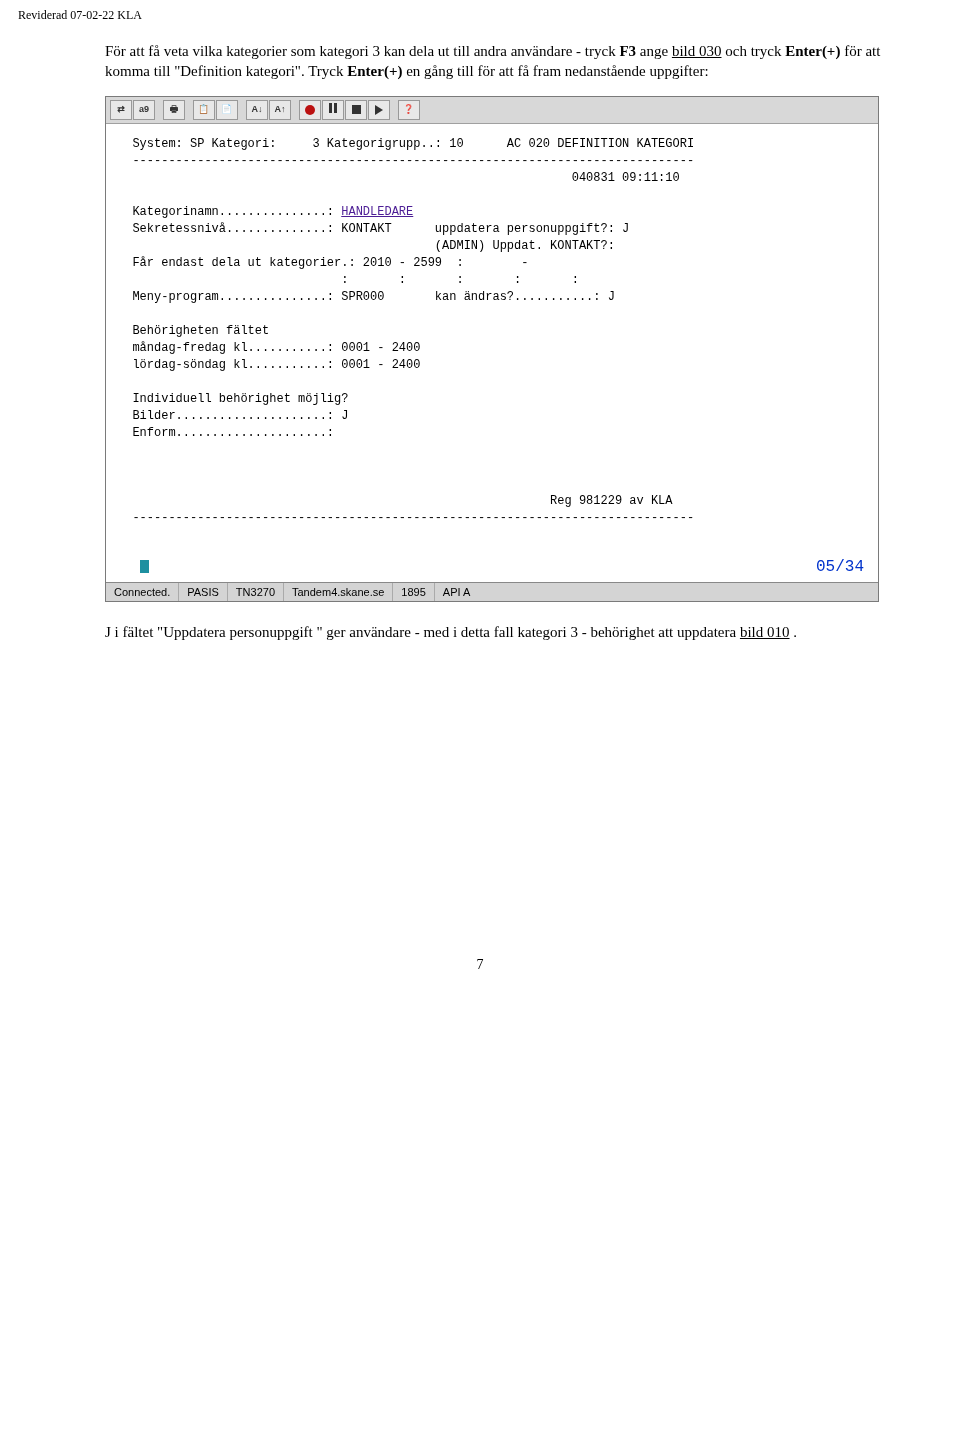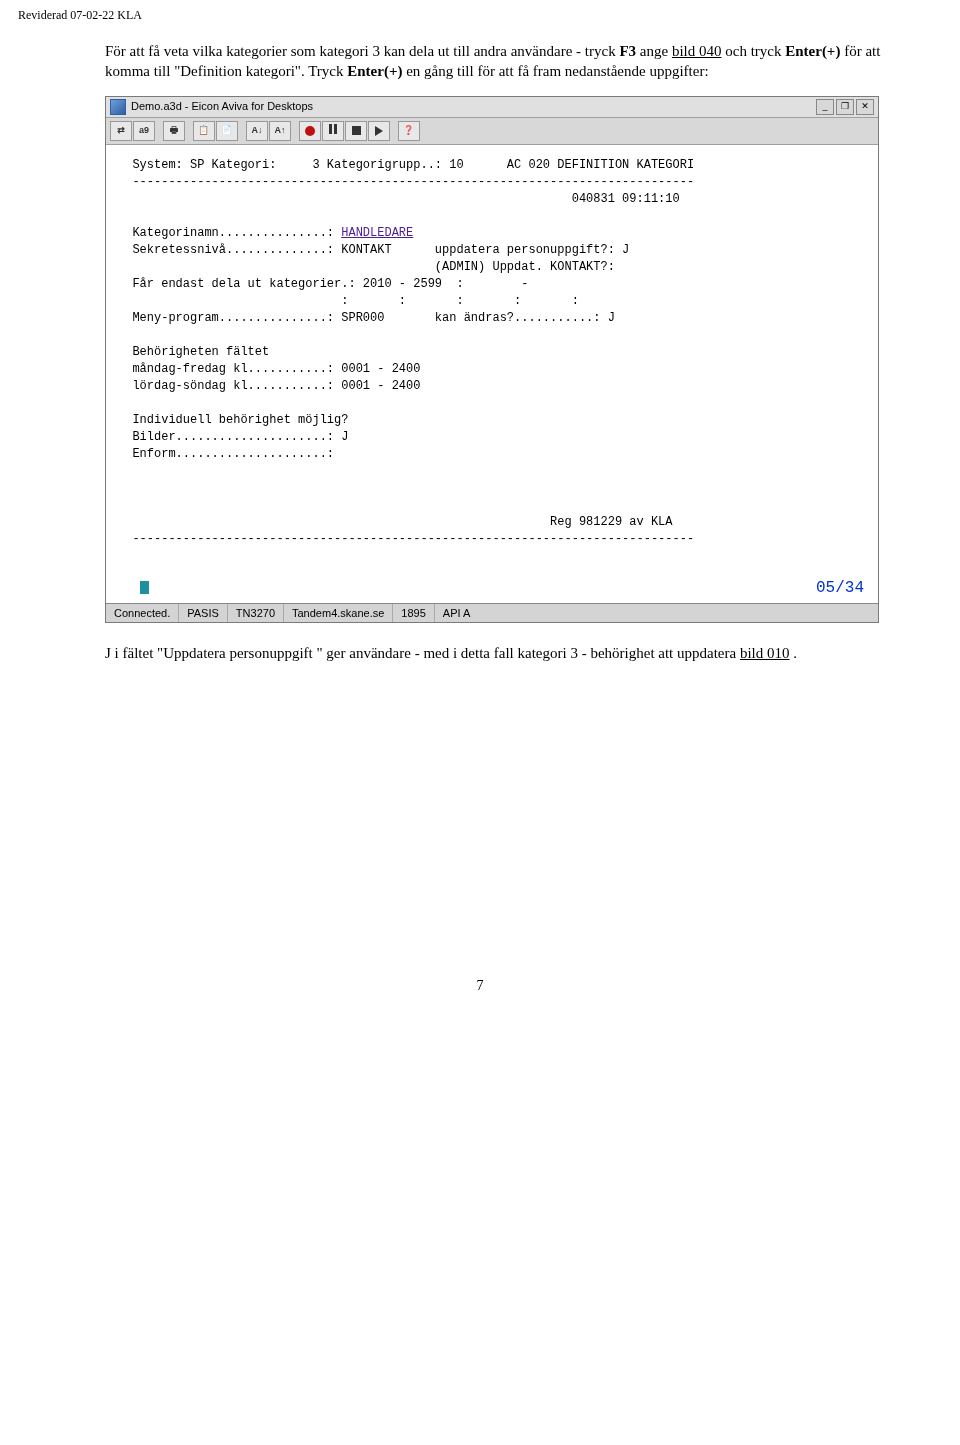--- a/index.html
+++ b/index.html
@@ -154,35 +154,24 @@
   }
 </style>
 </head>
 <body>
 
 <div class="page-header">Reviderad 07-02-22 KLA</div>
 
 <div class="content">
 
   <p>
-    <span>För att få veta vilka kategorier som  kategori 3 kan dela ut till andra användare  - tryck </span><span class="b">F3</span><span> ange </span><span class="u">bild 040</span><span> och tryck </span><span class="b">Enter(+)</span><span> för att komma till "Definition kategori". Tryck </span><span class="b">Enter(+)</span><span> en gång till för att få fram nedanstående uppgifter:</span>
+    <span>För att få veta vilka kategorier som  kategori 3 kan dela ut till andra användare  - tryck </span><span class="b">F3</span><span> ange </span><span class="u">bild 030</span><span> och tryck </span><span class="b">Enter(+)</span><span> för att komma till "Definition kategori". Tryck </span><span class="b">Enter(+)</span><span> en gång till för att få fram nedanstående uppgifter:</span>
   </p>
 
   <div class="app-window">
-    <div class="titlebar">
-      <div class="titlebar-left">
-        <span class="app-icon"></span>
-        <span>Demo.a3d - Eicon Aviva for Desktops</span>
-      </div>
-      <div class="win-buttons">
-        <span class="win-btn">_</span>
-        <span class="win-btn">❐</span>
-        <span class="win-btn">✕</span>
-      </div>
-    </div>
     <div class="toolbar">
       <span class="tb-btn">⇄</span>
       <span class="tb-btn">a9</span>
       <span class="tb-gap"></span>
       <span class="tb-btn">🖶</span>
       <span class="tb-gap"></span>
       <span class="tb-btn">📋</span>
       <span class="tb-btn">📄</span>
       <span class="tb-gap"></span>
       <span class="tb-btn">A↓</span>

